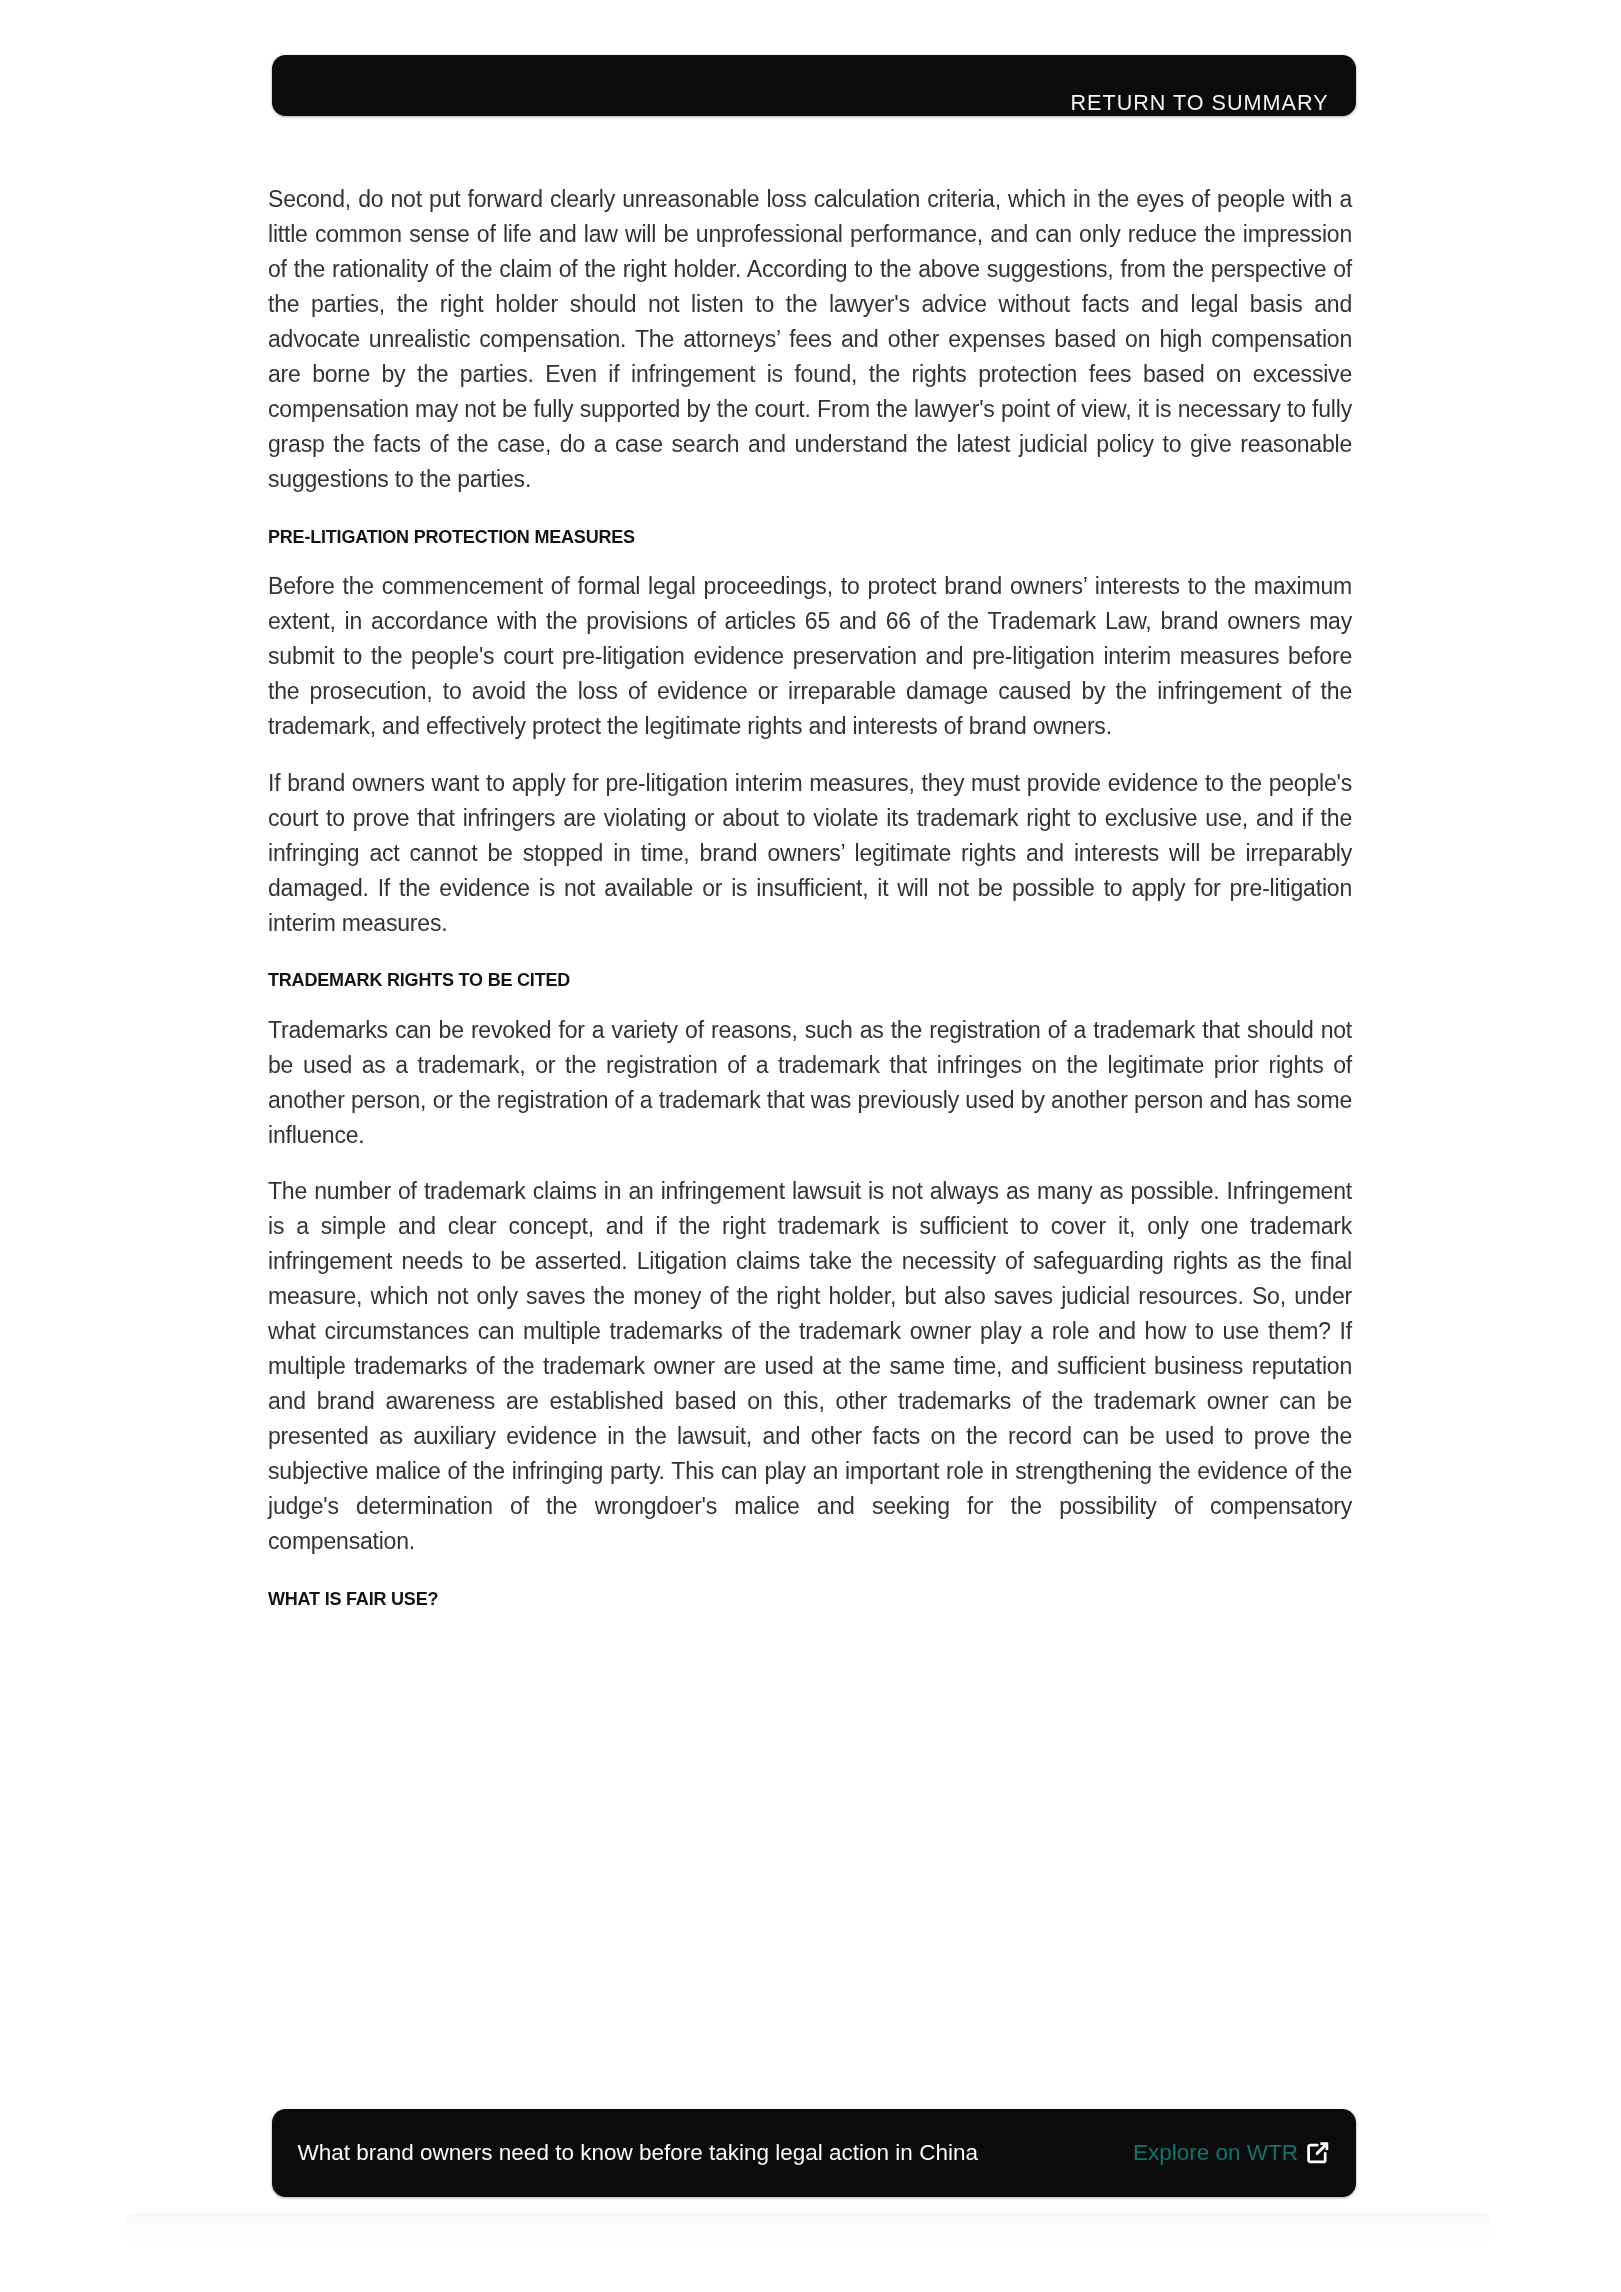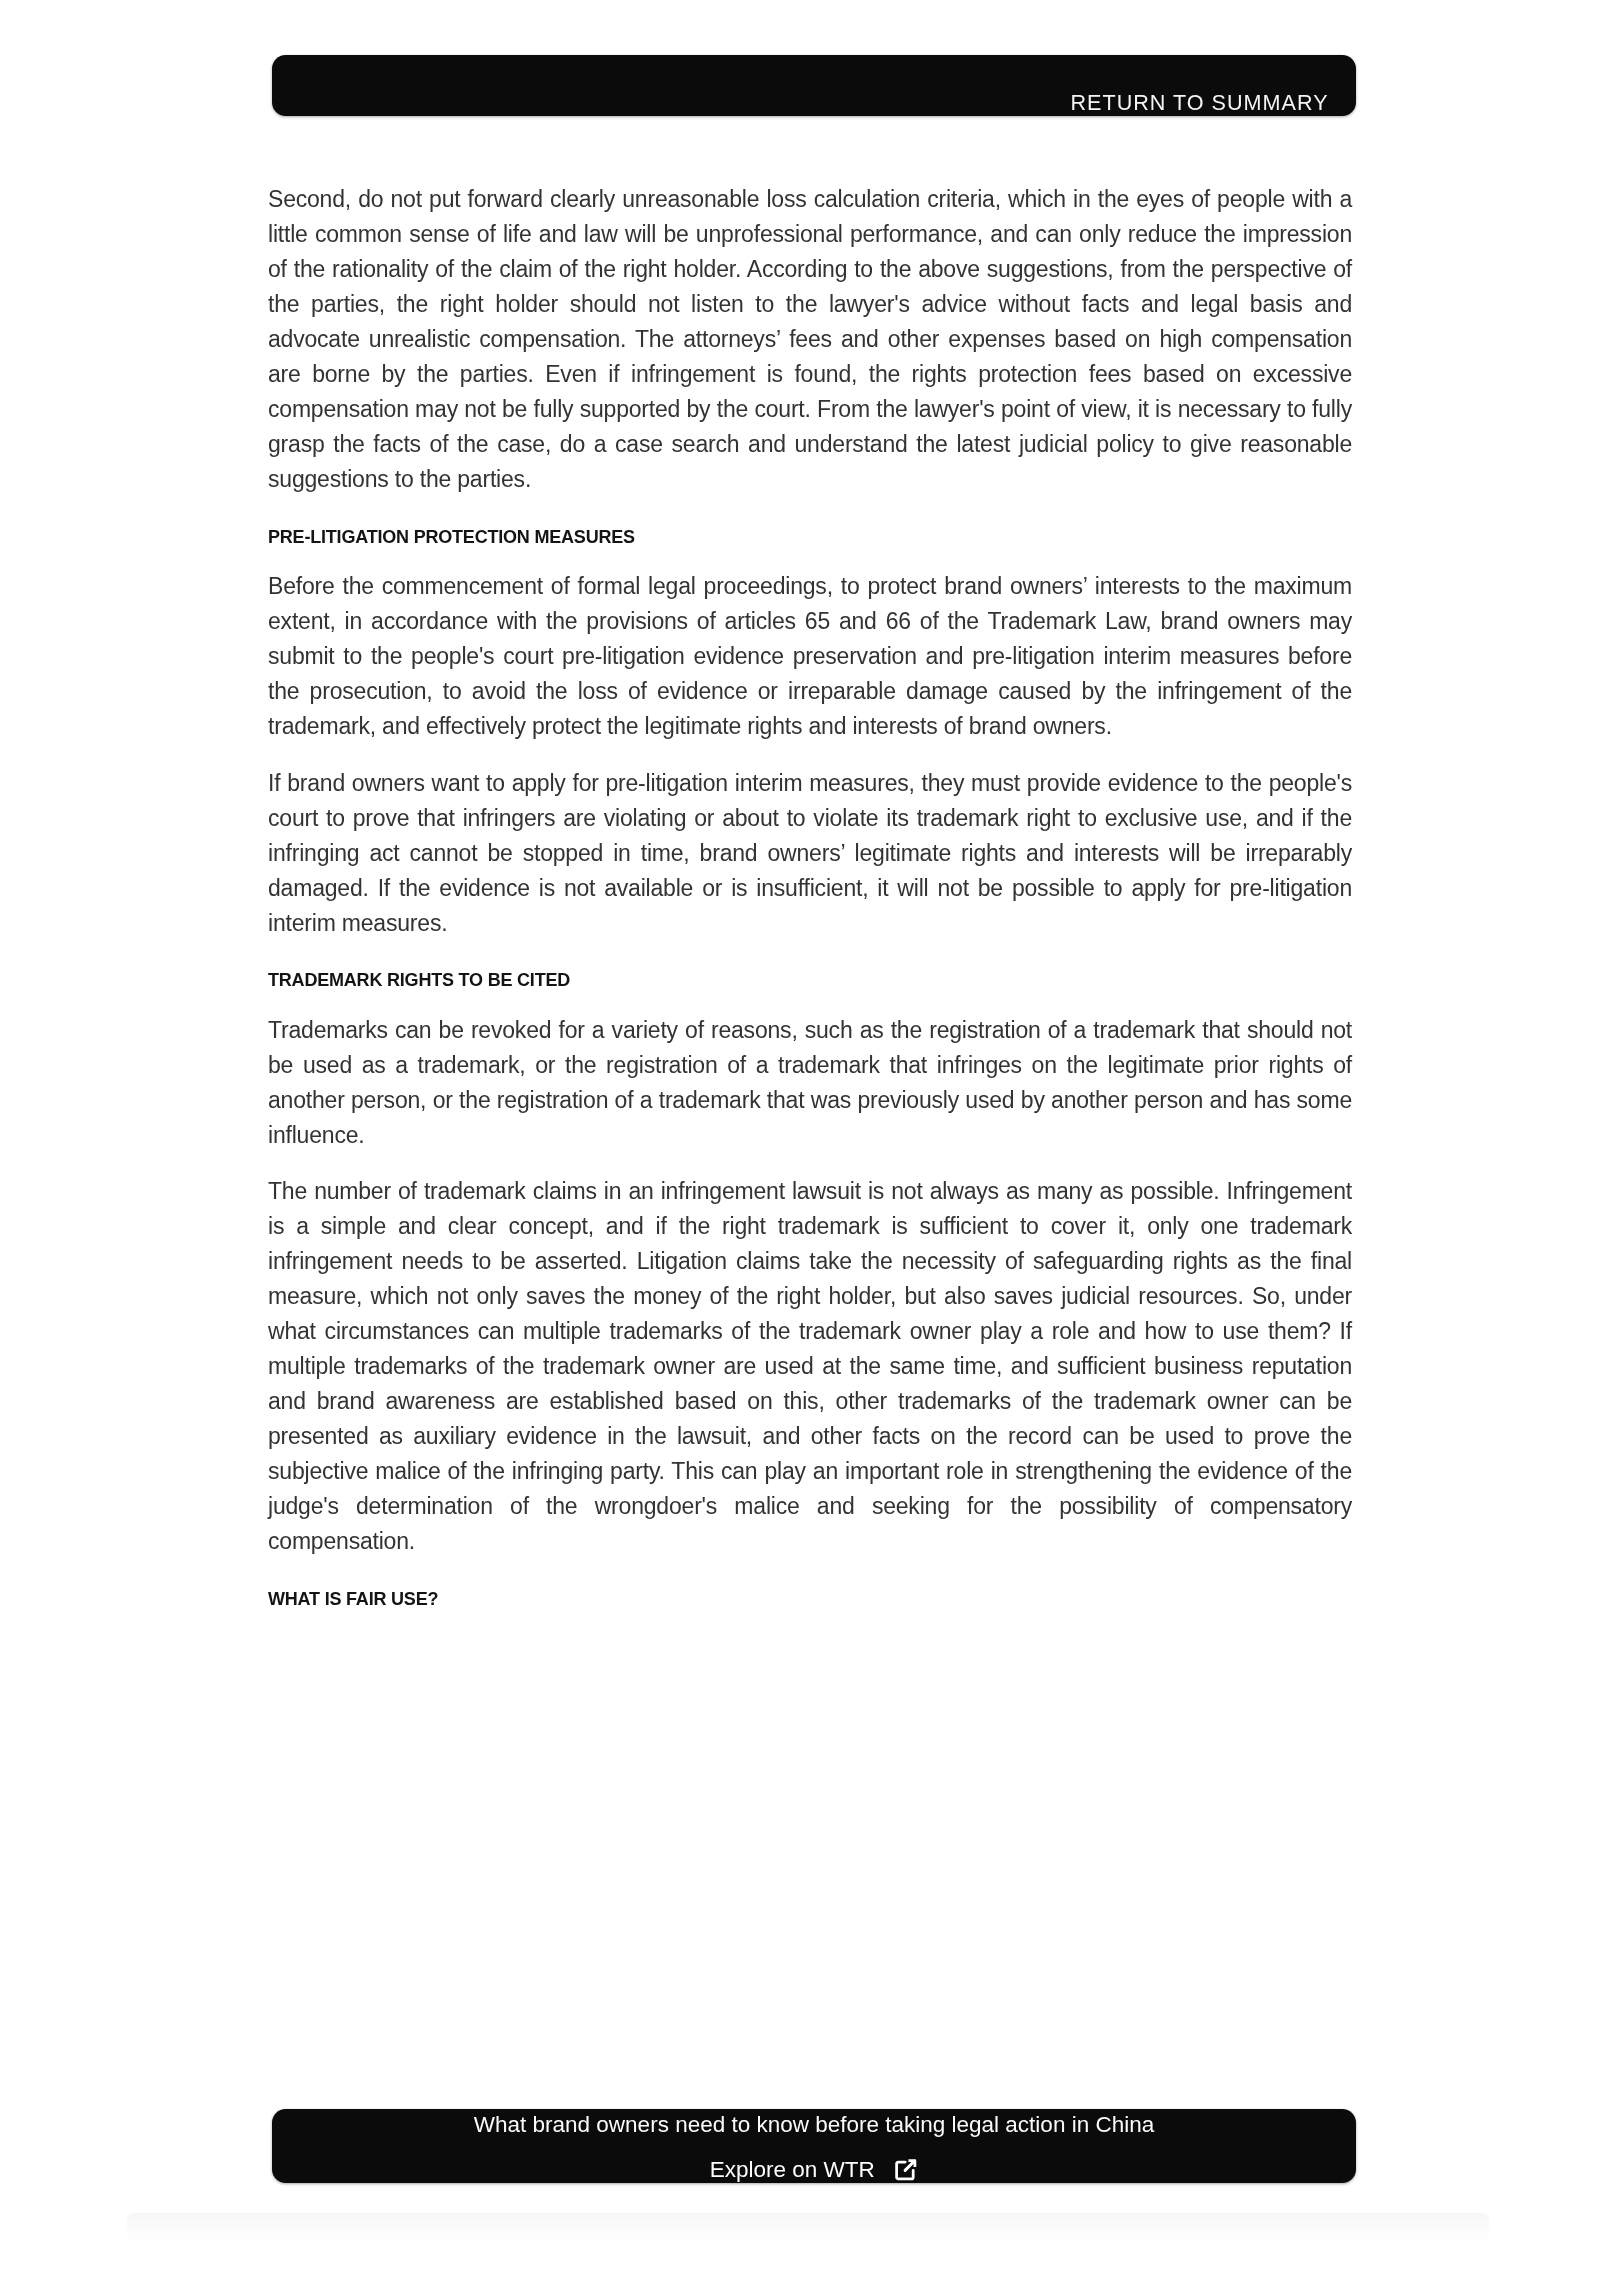--- a/index.html
+++ b/index.html
@@ -64,41 +64,40 @@
     letter-spacing: -0.2px;
     color: var(--heading-text);
   }
   .article h2:first-child, .article p:first-child { margin-top: 0; }
   
   .bottom-bar {
     position: absolute;
     left: 272px;
     top: 2109px;
     width: 1084px;
-    height: 74px;
+    height: 88px;
     background: var(--bar-bg);
     border-radius: 13.7px;
     display: flex;
     align-items: center;
     justify-content: space-between;
     padding: 0 25.5px;
     box-shadow: 0 1px 2.9px rgba(0,0,0,0.35);
-    flex-direction: column;
   }
   .footer-title {
     color: #fcfcfc;
     font-size: 22.5px;
     line-height: 32px;
     max-width: 686px;
   }
   .footer-link {
     display: flex;
     align-items: center;
-    gap: 18px;
-    color: #ffffff;
+    gap: 7px;
+    color: #0f766e;
     font-size: 22.5px;
     cursor: pointer;
     white-space: nowrap;
   }
   .footer-link svg { display: block; }
   
   .scan-band {
     position: absolute;
     left: 127px;
     top: 2213px;

